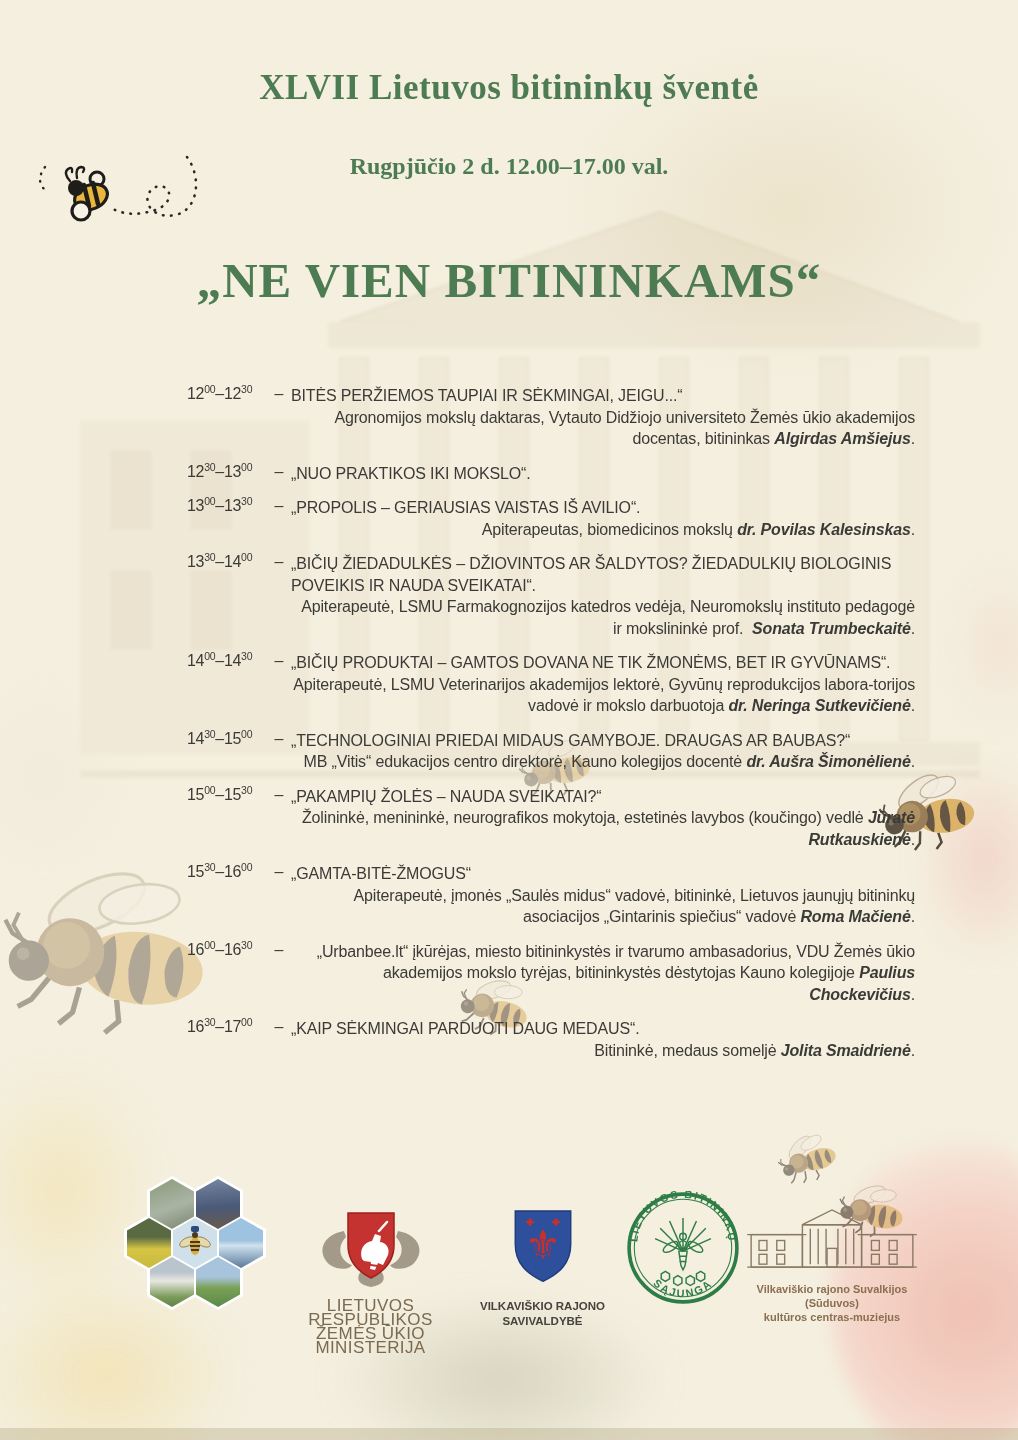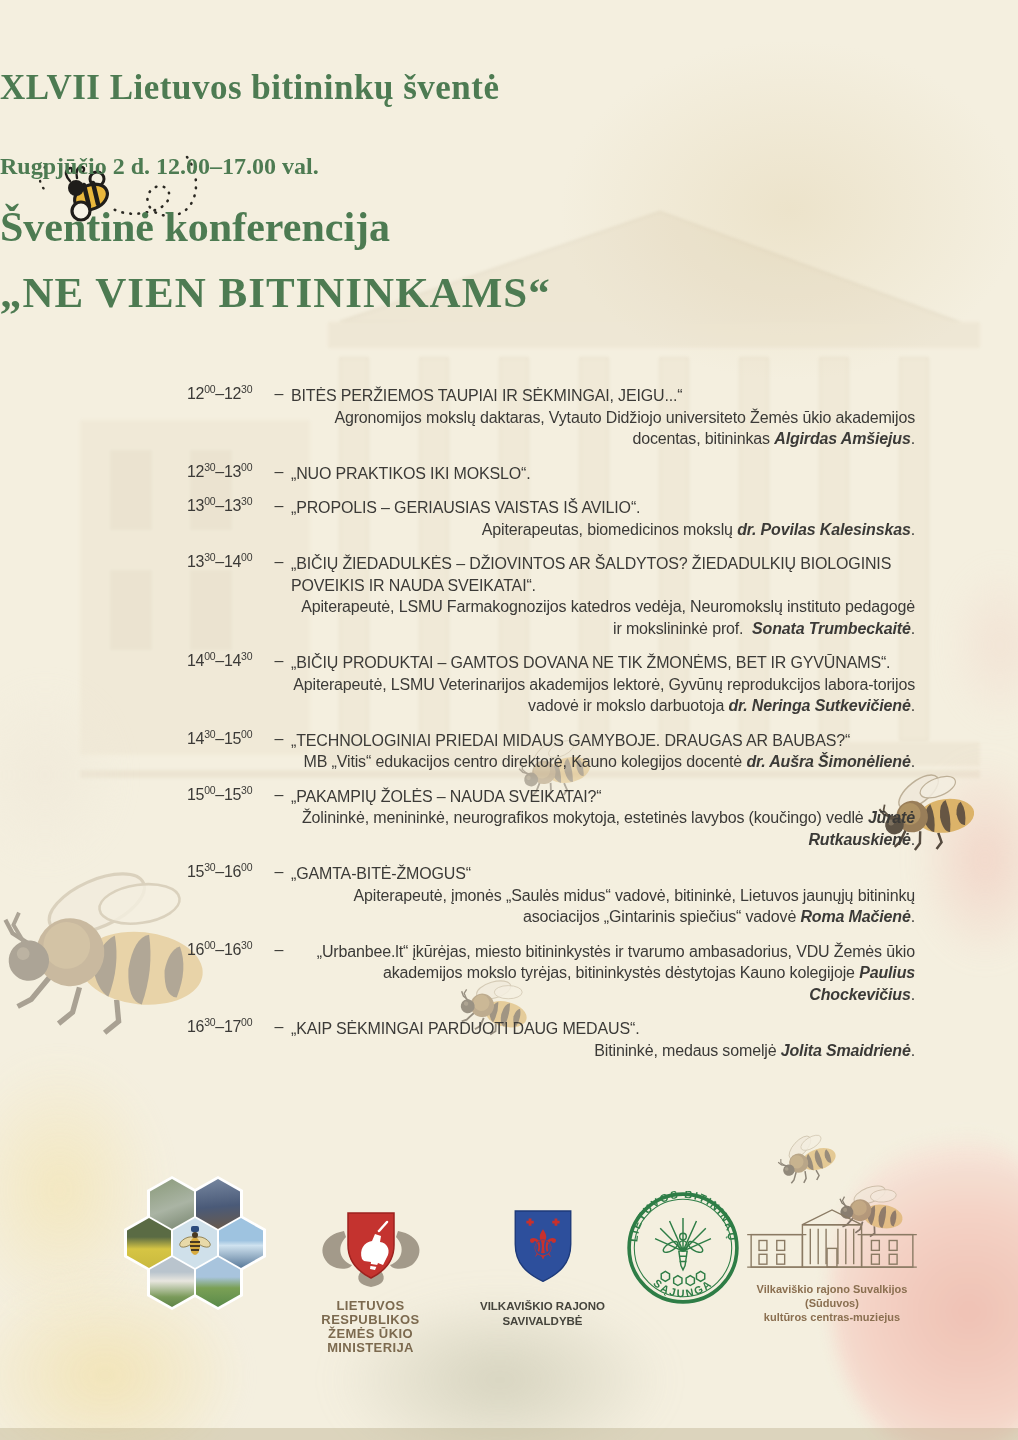--- a/index.html
+++ b/index.html
@@ -28,45 +28,45 @@
   .bottom-strip{position:absolute;left:0;top:1428px;width:100%;height:12px;background:#b0a37e;opacity:.35;z-index:0;}
   .bee{position:absolute;z-index:1;}
   .bee.big-faded{left:-18px;top:850px;width:255px;opacity:.40;transform:rotate(6deg);}
   .bee.right-real{left:870px;top:765px;width:118px;opacity:.85;transform:rotate(-8deg);}
   .bee.mid-faint{left:512px;top:733px;width:88px;opacity:.35;transform:rotate(-12deg);}
   .bee.row16{left:452px;top:972px;width:88px;opacity:.5;transform:rotate(14deg);}
   .bee.br-a{left:772px;top:1130px;width:72px;opacity:.55;transform:rotate(-18deg);}
   .bee.br-b{left:832px;top:1178px;width:82px;opacity:.6;transform:rotate(9deg);}
   .bee-doodle{position:absolute;left:35px;top:145px;width:175px;height:105px;z-index:2;}
   
-  .center-text{position:absolute;left:0;width:100%;color:var(--green);font-family:"Liberation Serif",serif;font-weight:bold;z-index:2;}
+  .center-text{position:absolute;left:0;width:100%;text-align:center;color:var(--green);font-family:"Liberation Serif",serif;font-weight:bold;z-index:2;}
   .title-main{top:68px;font-size:35px;letter-spacing:.5px;}
   .date-line{top:153px;font-size:24px;}
   .conf-1{top:203px;font-size:42px;}
-  .conf-2{top:268px;font-size:43px;letter-spacing:1px;}
+  .conf-2{top:252px;font-size:49px;letter-spacing:1px;}
   .loc-line{top:333px;font-size:21px;}
   
   .schedule{position:absolute;left:187px;top:385px;width:728px;color:var(--ink);z-index:2;}
   .item{display:flex;margin-bottom:13px;}
   .time{flex:none;width:80px;font-size:16px;letter-spacing:-.3px;white-space:nowrap;}
   .time sup{font-size:10.5px;line-height:0;vertical-align:super;}
   .dash{flex:none;width:24px;font-size:16px;text-align:center;}
   .content{flex:1;font-size:16px;line-height:21.5px;letter-spacing:-.15px;}
   .i-title{white-space:pre-wrap;}
   .i-desc{white-space:pre-wrap;text-align:right;}
   .speaker{font-weight:bold;font-style:italic;}
   
   .footer{position:absolute;left:0;top:1165px;width:100%;height:170px;z-index:2;}
   .hex-logo{position:absolute;left:120px;top:8px;width:150px;height:140px;}
   .hex{position:absolute;clip-path:polygon(50% 0,100% 25%,100% 75%,50% 100%,0 75%,0 25%);}
   .hex.back{width:50px;height:56px;background:#ffffff;}
   .hex.face{width:44px;height:50px;}
   .logo-block{position:absolute;text-align:center;}
   .ministry{left:293px;top:40px;width:155px;}
-  .ministry .lbl{margin-top:4px;font-size:13px;font-weight:bold;color:#7c6a4f;letter-spacing:.4px;line-height:14px;}
+  .ministry .lbl{margin-top:4px;font-size:17px;font-weight:normal;color:#7c6a4f;letter-spacing:.4px;line-height:14px;}
   .municipality{left:465px;top:42px;width:155px;}
   .municipality .lbl{margin-top:6px;font-size:11.5px;font-weight:bold;color:#45443c;line-height:15px;}
   .union{left:626px;top:26px;width:114px;height:114px;}
   .museum{left:733px;top:40px;width:198px;}
   .museum .lbl{margin-top:2px;font-size:11px;font-weight:bold;color:#8a6f50;line-height:14px;}
 </style>
 </head>
 <body>
 
 <div class="poster">
@@ -148,21 +148,20 @@
     <ellipse cx="56" cy="52" rx="17" ry="12" fill="#e9b73c" stroke="#1f1d1a" stroke-width="3.2" transform="rotate(-22 56 52)"></ellipse>
     <path d="M49,40 l5,21 M58,38 l5,21" stroke="#1f1d1a" stroke-width="4.5" stroke-linecap="round"></path>
     <circle cx="41" cy="43" r="8" fill="#1f1d1a"></circle>
     <path d="M35,36 q-7,-8 -2,-12 q5,-3 4,3" fill="none" stroke="#1f1d1a" stroke-width="2.4" stroke-linecap="round"></path>
     <path d="M42,33 q-2,-10 4,-11 q5,0 2,5" fill="none" stroke="#1f1d1a" stroke-width="2.4" stroke-linecap="round"></path>
     <circle cx="46" cy="66" r="9" fill="#f6f2e6" stroke="#1f1d1a" stroke-width="3.2"></circle>
   </svg>
 
   <div class="center-text title-main">XLVII Lietuvos bitininkų šventė</div>
   <div class="center-text date-line">Rugpjūčio 2 d. 12.00–17.00 val.</div>
-  <div class="center-text conf-1">Šventinė konferencija</div>
   <div class="center-text conf-2">„NE VIEN BITININKAMS“</div>
 
   <div class="schedule">
 
     <div class="item">
       <div class="time"><span>12</span><sup>00</sup><span>–</span><span>12</span><sup>30</sup></div>
       <div class="dash">–</div>
       <div class="content">
         <span class="i-title">BITĖS PERŽIEMOS TAUPIAI IR SĖKMINGAI, JEIGU...“</span>
         <div class="i-desc"><span>Agronomijos mokslų daktaras, Vytauto Didžiojo universiteto Žemės ūkio akademijos docentas, bitininkas </span><span class="speaker">Algirdas Amšiejus</span><span>.</span></div>

